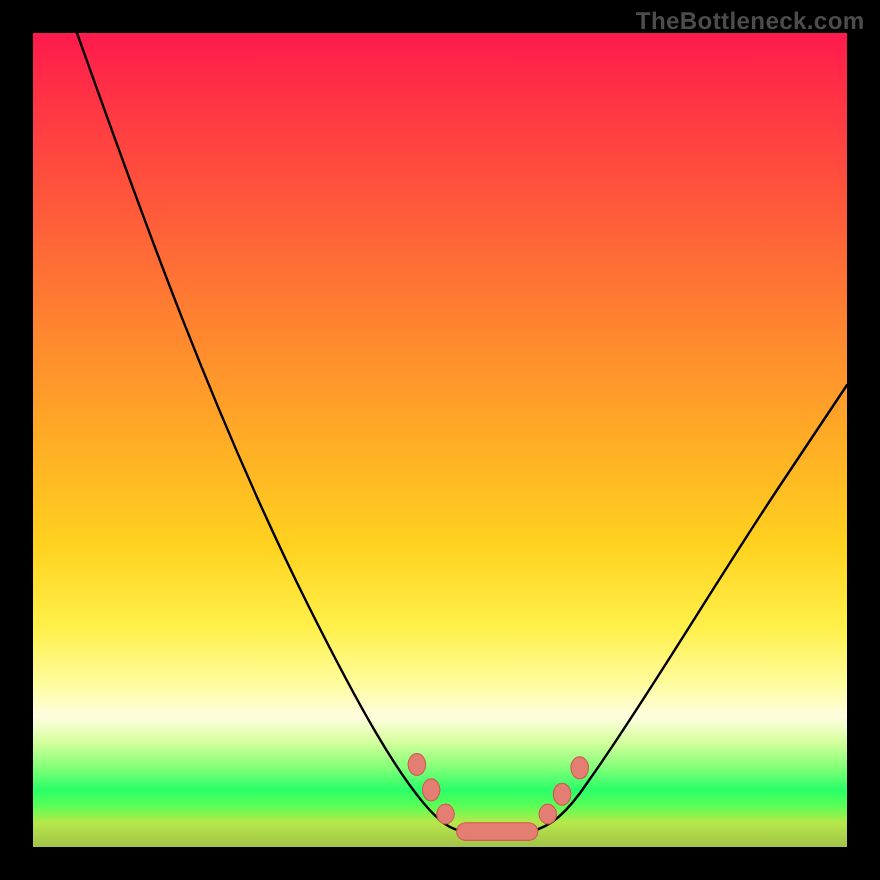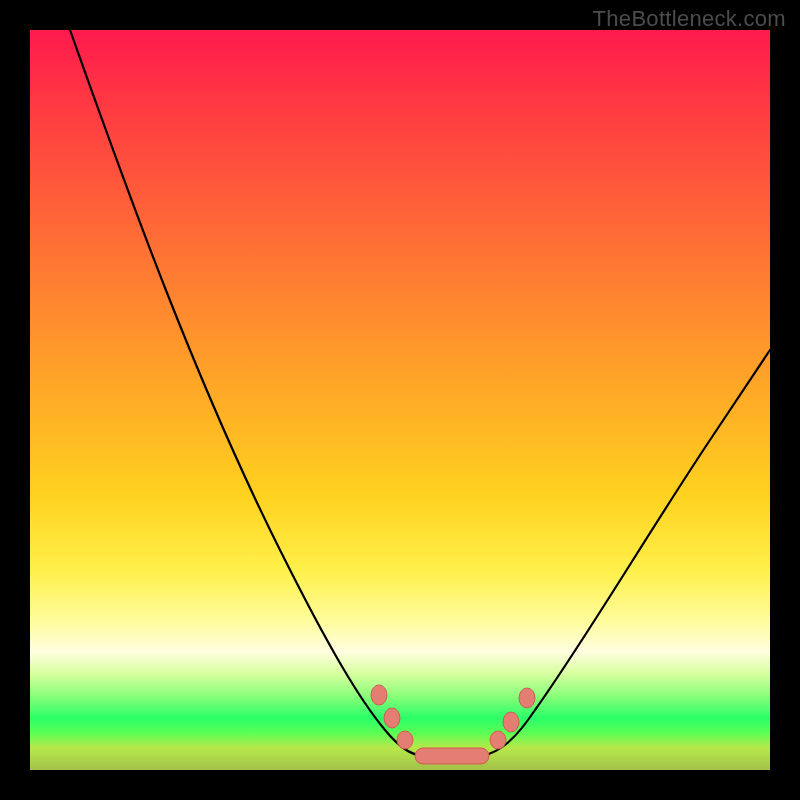--- a/index.html
+++ b/index.html
@@ -41,21 +41,21 @@
       #b6e84a 97%,
       #a3c24a 100%
     );
   }
   .watermark {
     position: absolute;
     top: 6px;
     right: 14px;
     color: #4c4c4c;
     font-size: 22px;
-    font-weight: 400;
+    font-weight: 700;
     letter-spacing: 0.3px;
     user-select: none;
   }
   svg.curve {
     position: absolute;
     left: 0;
     top: 0;
     width: 740px;
     height: 740px;
     overflow: visible;

